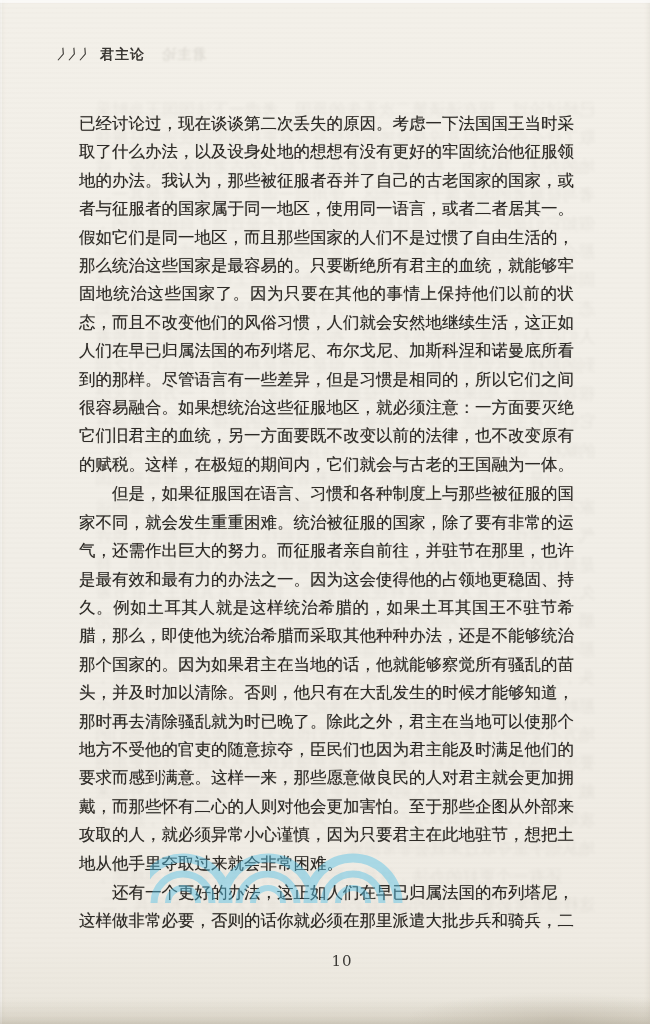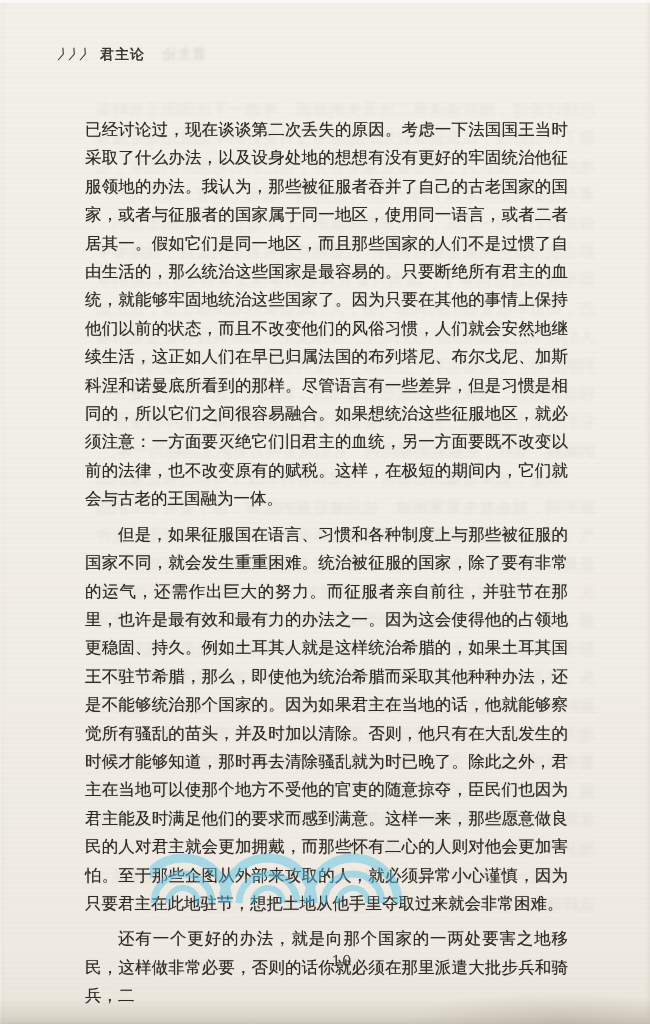--- a/index.html
+++ b/index.html
@@ -59,21 +59,21 @@
     opacity: .13; filter: blur(1px); color: #6b665c;
   }
 
   .body-column {
     position: absolute; left: 78px; top: 109px; width: 497px;
     font-size: 16.5px; line-height: 28.4px;
     color: #2e2b27;
     text-align: justify;
     text-shadow: 0 0 .7px rgba(46,43,39,.55);
   }
-  .body-column p { margin: 7px; }
+  .body-column p { margin: 1px; }
   .body-column p.indented { text-indent: 2em; }
 
   .page-number {
     position: absolute; left: 17px; top: 952px; width: 650px;
     text-align: center;
     font-size: 15px; color: #3c3a36;
     letter-spacing: 1px;
   }
 
   
@@ -106,21 +106,21 @@
   </div>
 </div>
 
 <div class="page-header">
   <span class="chevrons">〉〉〉</span><span>君主论</span><span class="header-ghost">君主论</span>
 </div>
 
 <div class="body-column">
   <p>已经讨论过，现在谈谈第二次丢失的原因。考虑一下法国国王当时采取了什么办法，以及设身处地的想想有没有更好的牢固统治他征服领地的办法。我认为，那些被征服者吞并了自己的古老国家的国家，或者与征服者的国家属于同一地区，使用同一语言，或者二者居其一。假如它们是同一地区，而且那些国家的人们不是过惯了自由生活的，那么统治这些国家是最容易的。只要断绝所有君主的血统，就能够牢固地统治这些国家了。因为只要在其他的事情上保持他们以前的状态，而且不改变他们的风俗习惯，人们就会安然地继续生活，这正如人们在早已归属法国的布列塔尼、布尔戈尼、加斯科涅和诺曼底所看到的那样。尽管语言有一些差异，但是习惯是相同的，所以它们之间很容易融合。如果想统治这些征服地区，就必须注意：一方面要灭绝它们旧君主的血统，另一方面要既不改变以前的法律，也不改变原有的赋税。这样，在极短的期间内，它们就会与古老的王国融为一体。</p>
   <p class="indented">但是，如果征服国在语言、习惯和各种制度上与那些被征服的国家不同，就会发生重重困难。统治被征服的国家，除了要有非常的运气，还需作出巨大的努力。而征服者亲自前往，并驻节在那里，也许是最有效和最有力的办法之一。因为这会使得他的占领地更稳固、持久。例如土耳其人就是这样统治希腊的，如果土耳其国王不驻节希腊，那么，即使他为统治希腊而采取其他种种办法，还是不能够统治那个国家的。因为如果君主在当地的话，他就能够察觉所有骚乱的苗头，并及时加以清除。否则，他只有在大乱发生的时候才能够知道，那时再去清除骚乱就为时已晚了。除此之外，君主在当地可以使那个地方不受他的官吏的随意掠夺，臣民们也因为君主能及时满足他们的要求而感到满意。这样一来，那些愿意做良民的人对君主就会更加拥戴，而那些怀有二心的人则对他会更加害怕。至于那些企图从外部来攻取的人，就必须异常小心谨慎，因为只要君主在此地驻节，想把土地从他手里夺取过来就会非常困难。</p>
-  <p class="indented">还有一个更好的办法，就是向那个国家的一两处要害之地移民，这样做非常必要，否则的话你就必须在那里派遣大批步兵和骑兵，二</p>
+  <p class="indented">还有一个更好的办法，这正如人们在早已归属法国的布列塔尼，这样做非常必要，否则的话你就必须在那里派遣大批步兵和骑兵，二</p>
 </div>
 
 <div class="watermark">
   <svg class="wm-arcs" width="262" height="72" viewBox="0 0 262 72">
     <g fill="none" stroke="#55c2e8">
       <path d="M -12 70 A 45 45 0 0 1 78 70" stroke-width="9"></path>
       <path d="M 4 70 A 29 29 0 0 1 62 70" stroke-width="7"></path>
       <path d="M 18 70 A 15 15 0 0 1 48 70" stroke-width="6"></path>
       <path d="M 73 70 A 45 45 0 0 1 163 70" stroke-width="9"></path>
       <path d="M 89 70 A 29 29 0 0 1 147 70" stroke-width="7"></path>

